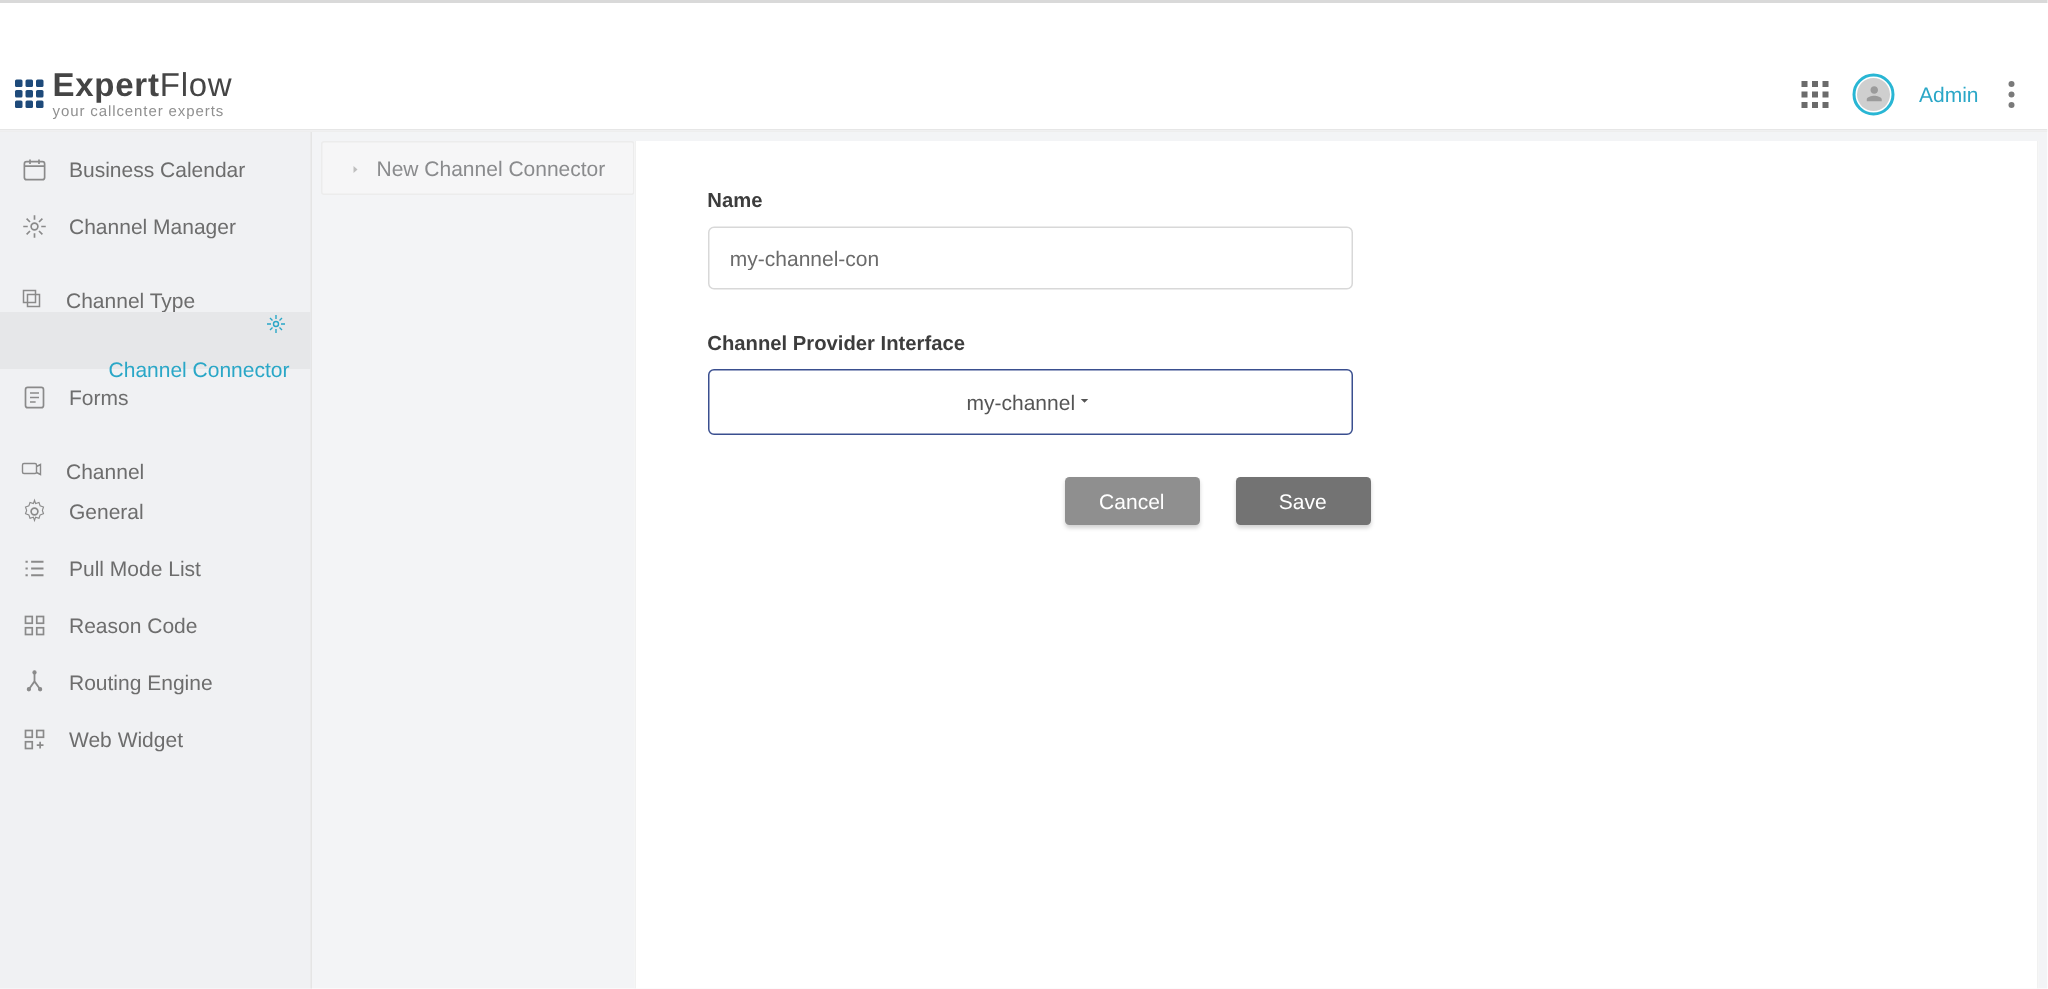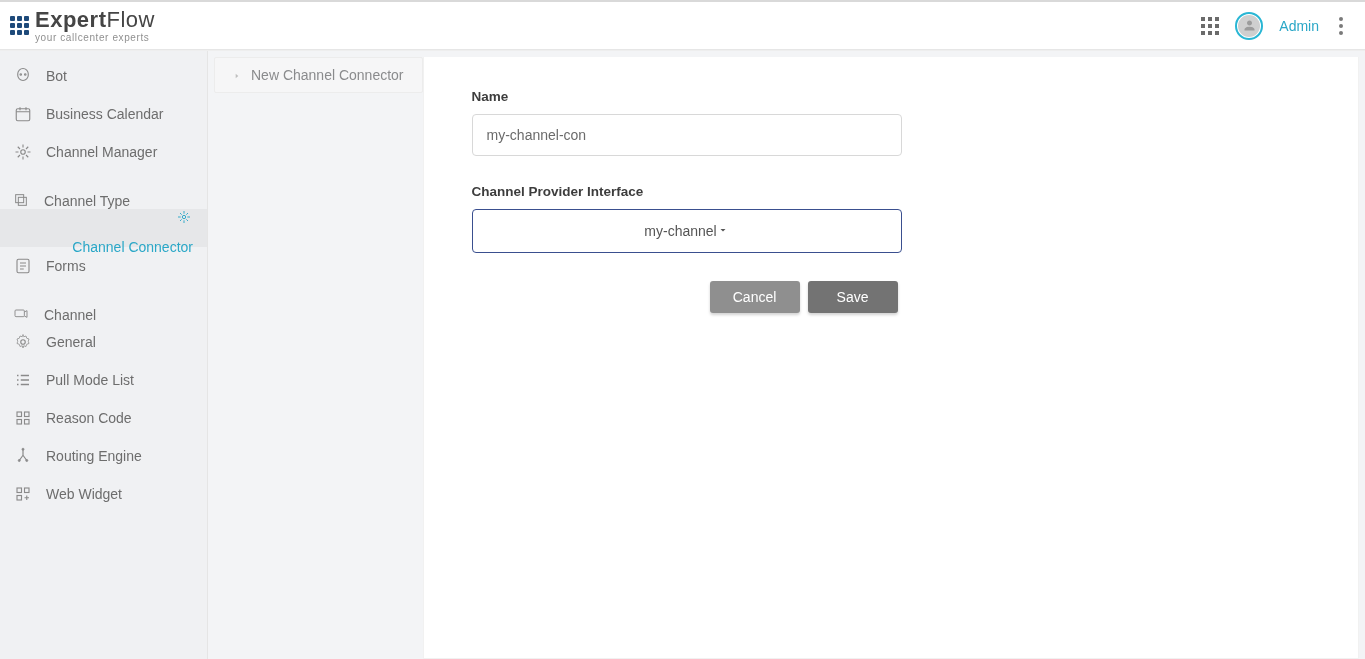--- a/index.html
+++ b/index.html
@@ -6,20 +6,21 @@
   html, body { width: 1365px; height: 659px; font-family: "Segoe UI", Arial, sans-serif; background:#fff; overflow:hidden; }
   body { border-top:2px solid #d9d9d9; }
 
   
   .header {
     height: 48px;
     border-bottom: 1px solid #e6e6e6;
     display:flex; align-items:center; justify-content:space-between;
     padding: 0 18px 0 10px;
     background:#fff;
+    margin-top:37px;
   }
   .logo { display:flex; align-items:center; gap:4px; }
   .logo-dots { display:grid; grid-template-columns:repeat(3,5px); grid-auto-rows:5px; gap:2px; margin-right:2px;}
   .logo-dots span { background:#1e4a7a; width:5px; height:5px; border-radius:1px;}
   .logo-text { display:flex; flex-direction:column; line-height:1; }
   .logo-text .row1 { font-size:22px; font-weight:400; color:#454545; letter-spacing:0.5px;}
   .logo-text .row1 b { font-weight:600; }
   .logo-text .row2 { font-size:10px; color:#909090; letter-spacing:0.6px; margin-top:2px;}
 
   .header-right { display:flex; align-items:center; gap:16px; }
@@ -58,21 +59,21 @@
   .panel { flex:1; background:#ffffff; border:1px solid #f1f1f1; border-top:none; padding:32px 48px;}
   .field { margin-bottom:28px; }
   .field-label { font-size:13.5px; color:#3d3d3d; font-weight:600; margin-bottom:10px; display:block;}
   .text-input {
     width:430px; height:42px; border:1px solid #d8d8d8; border-radius:4px; padding:0 14px; font-size:14px; color:#6b6b6b; outline:none;
   }
   .select {
     width:430px; height:44px; border:1.5px solid #3a4f8f; border-radius:4px; padding:0 14px; font-size:14px; color:#555; display:flex; align-items:center; justify-content:center; cursor:pointer; background:#fff;
   }
   .select .drop svg { width:12px; height:12px; fill:#555;}
-  .actions { display:flex; gap:8px; margin-top:28px; margin-left:238px;}
+  .actions { display:flex; gap:24px; margin-top:28px; margin-left:238px;}
   .btn { height:32px; min-width:90px; border:none; border-radius:3px; font-size:14px; color:#fff; cursor:pointer; box-shadow:0 2px 3px rgba(0,0,0,0.18);}
   .btn-cancel { background:#8f8f8f;}
   .btn-save { background:#737373;}
 </style>
 </head>
 <body>
 
 <div class="header">
   <div class="logo">
     <div class="logo-dots">
@@ -118,28 +119,20 @@
         <span></span>
         <span></span>
       </div>
   </div>
 </div>
 
 <div class="body">
 
   <div class="sidebar">
 
-    <div class="s-item">
-      <span class="s-icon">
-        <svg viewBox="0 0 24 24">
-            <path d="M5 9a7 7 0 0114 0v2a7 7 0 01-14 0V9zm3 1a1 1 0 102 0 1 1 0 00-2 0zm6 0a1 1 0 102 0 1 1 0 00-2 0z" fill="none" stroke-width="1.5"></path>
-          </svg>
-      </span>
-      <span class="label">Bot</span>
-    </div>
 
     <div class="s-item">
       <span class="s-icon">
         <svg viewBox="0 0 24 24">
             <rect x="3" y="5" width="18" height="16" rx="2" fill="none" stroke-width="1.5"></rect>
             <path d="M3 9h18M8 3v4M16 3v4" stroke-width="1.5"></path>
           </svg>
       </span>
       <span class="label">Business Calendar</span>
     </div>

